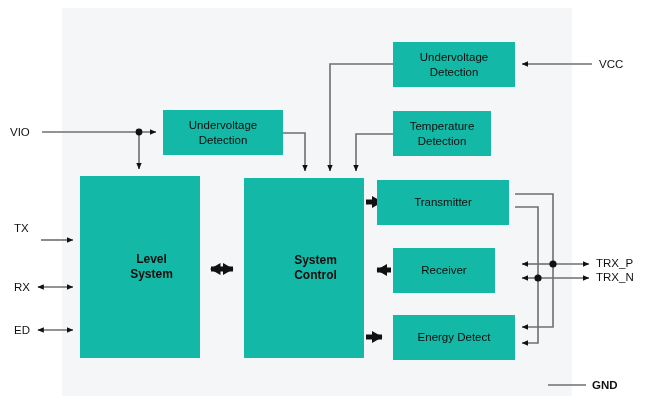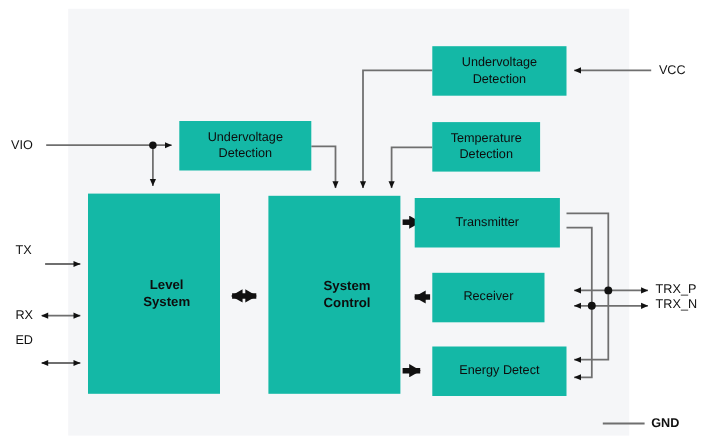--- a/index.html
+++ b/index.html
@@ -213,19 +213,19 @@
     <span>Receiver</span>
   </div>
 
   <div class="blk" style="left:393px; top:315px; width:122px; height:45px;text-align:center;">
     <span>Energy Detect</span>
   </div>
 
   <div class="pinlabel" style="left:10px; top:126px;">VIO</div>
   <div class="pinlabel" style="left:14px; top:222px;">TX</div>
   <div class="pinlabel" style="left:14px; top:281px;">RX</div>
-  <div class="pinlabel" style="left:14px; top:304px;">ED</div>
+  <div class="pinlabel" style="left:14px; top:324px;">ED</div>
   <div class="pinlabel" style="left:599px; top:58px;">VCC</div>
   <div class="pinlabel" style="left:596px; top:257px;">TRX_P</div>
   <div class="pinlabel" style="left:596px; top:271px;">TRX_N</div>
   <div class="pinlabel" style="left:592px; top:379px;font-weight:bold;">GND</div>
 
 </div>
 
 </body></html>

